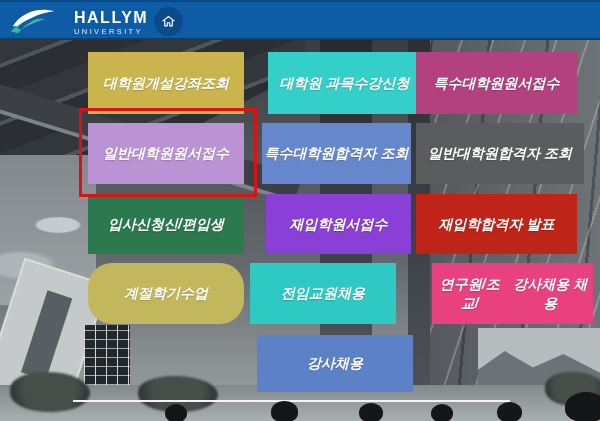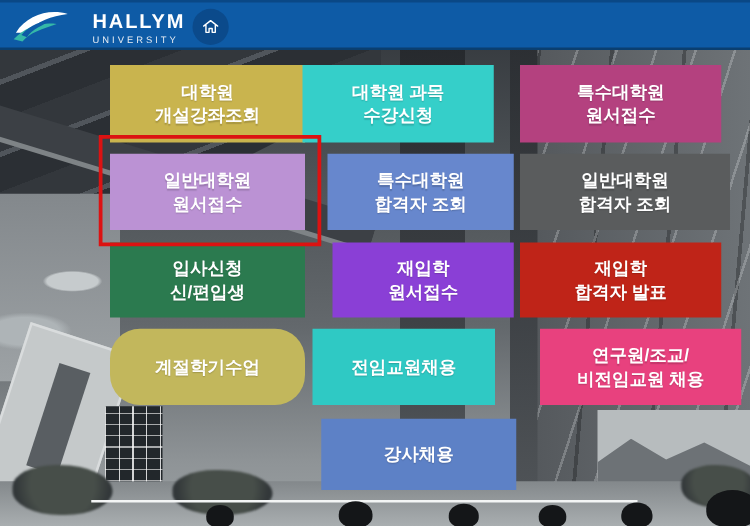--- a/index.html
+++ b/index.html
@@ -71,23 +71,23 @@
   .logo-text { display:flex; flex-direction:column; line-height:1; }
   .logo-primary { color:#fff; font-weight:bold; font-size:16px; letter-spacing:1.5px; }
   .logo-secondary { color:#e8eef5; font-size:7.5px; letter-spacing:2.4px; margin-top:2px; }
   .home-btn {
     position:absolute; left:154px; top:5px; width:29px; height:29px; border-radius:50%;
     background:#0b4a8b; display:flex; align-items:center; justify-content:center; cursor:pointer;
   }
   
   .menu { position:absolute; inset:0; z-index:10; }
   .btn {
-    position:absolute; display:flex; flex-direction:column; align-items:center; justify-content:center;
+    position:absolute; display:flex; flex-direction:row; align-items:center; justify-content:center;
     color:#fff; font-weight:bold; font-size:14px; line-height:19px; text-align:center;
-    cursor:pointer; text-shadow: 0 1px 1px rgba(0,0,0,.18);
+    cursor:pointer; text-shadow: 0 1px 1px rgba(0,0,0,.18); font-style: italic;
   }
   .btn span:empty { display:none; }
   
   .highlight-box {
     position:absolute; left:79px; top:108px; width:178px; height:89px;
     border:3px solid #dc1212; z-index:20; pointer-events:none;
   }
 </style>
 </head>
 <body>
@@ -119,21 +119,21 @@
     <div class="head head-4"></div>
     <div class="head head-5"></div>
     <div class="head head-6"></div>
   </div>
 
   <div class="menu">
     <div class="btn" style="left: 88px; top: 52px; width: 156px; height: 62px; background-color: rgb(201, 180, 78);">
       <span>대학원</span>
       <span>개설강좌조회</span>
     </div>
-    <div class="btn" style="left: 242px; top: 52px; width: 153px; height: 62px; background-color: rgb(53, 207, 201); align-items: center;">
+    <div class="btn" style="left: 268px; top: 52px; width: 153px; height: 62px; background-color: rgb(53, 207, 201); align-items: center;">
       <span>대학원 과목</span>
       <span>수강신청</span>
     </div>
     <div class="btn" style="left: 416px; top: 52px; width: 161px; height: 62px; background-color: rgb(180, 65, 127);">
       <span>특수대학원</span>
       <span>원서접수</span>
     </div>
 
     <div class="btn" style="left: 88px; top: 123px; width: 156px; height: 61px; background-color: rgb(187, 146, 212);">
       <span>일반대학원</span>
@@ -163,21 +163,21 @@
 
     <div class="btn" style="left: 88px; top: 263px; width: 156px; height: 61px; background-color: rgb(194, 183, 92); border-radius: 24px;">
       <span>계절학기수업</span>
     </div>
     <div class="btn" style="left: 250px; top: 263px; width: 146px; height: 61px; background-color: rgb(47, 201, 196);">
       <span>전임교원채용</span>
 
     </div>
     <div class="btn" style="left: 432px; top: 263px; width: 161px; height: 61px; background-color: rgb(232, 65, 126);">
       <span>연구원/조교/</span>
-      <span>비전임교원 채용</span>
+      <span>강사채용 채용</span>
     </div>
 
     <div class="btn" style="left: 257px; top: 335px; width: 156px; height: 57px; background-color: rgb(93, 129, 198);">
       <span>강사채용</span>
 
     </div>
   </div>
 
   <div class="highlight-box" style="border-color: rgb(220, 18, 18);"></div>
 

